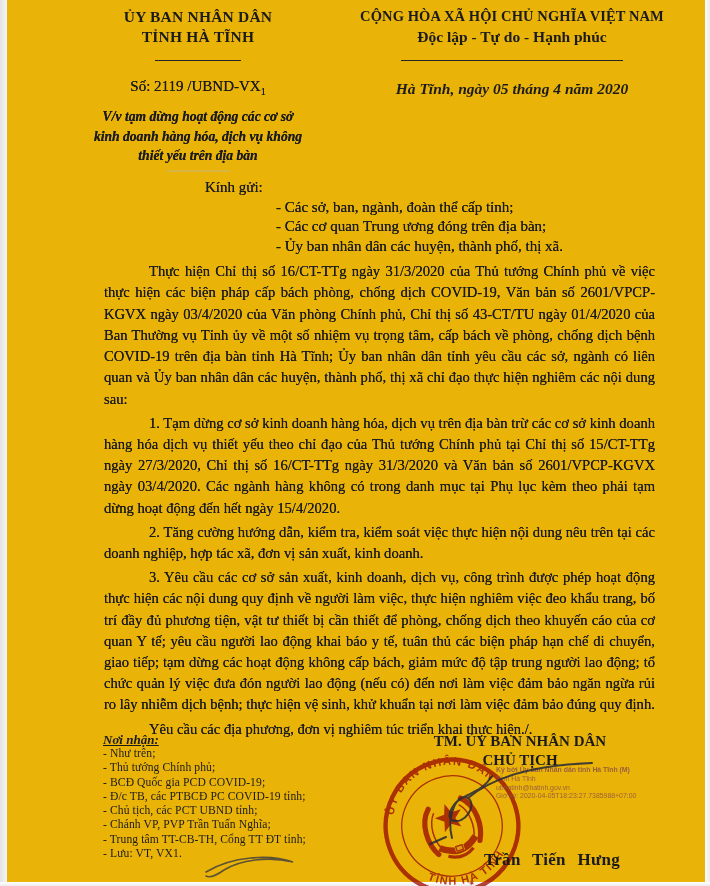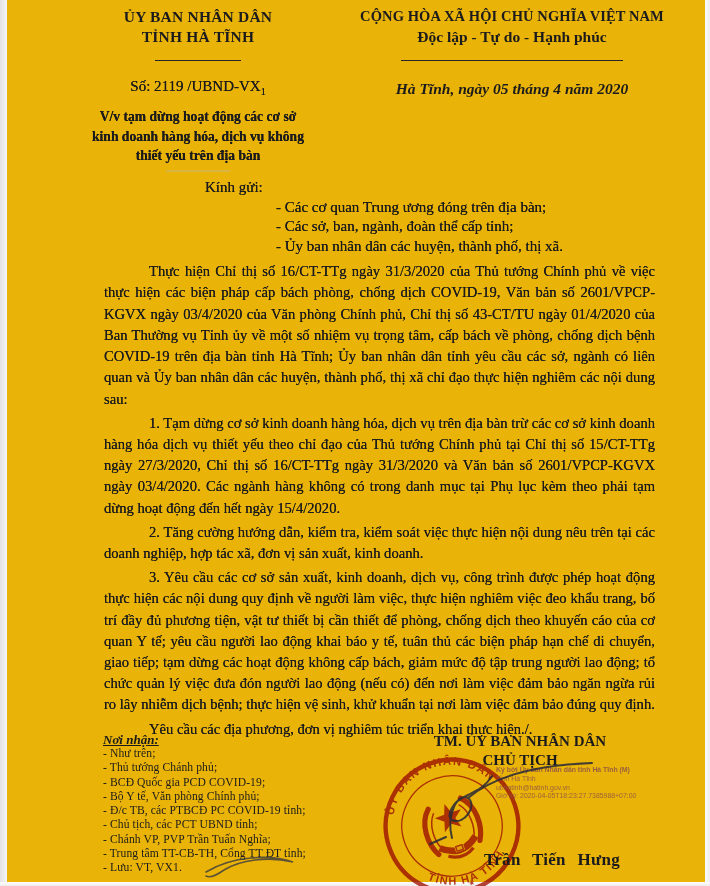--- a/index.html
+++ b/index.html
@@ -25,21 +25,21 @@
   .h-right { width:340px; margin-left:8px; text-align:center; }
   .org-line { font-weight:700; font-size:15.5px; line-height:20px; letter-spacing:.2px; }
   .rule-s { display:inline-block; width:86px; border-bottom:1.8px solid #26262a; margin-top:2px; }
   .rule-l { display:inline-block; width:222px; border-bottom:1.8px solid #26262a; margin-top:2px; }
   .nat-title { font-weight:700; font-size:14.5px; line-height:19px; letter-spacing:.1px; }
   .nat-motto { font-weight:700; font-size:15.5px; line-height:21px; }
   .doc-no { margin-top:11px; font-size:15px; line-height:20px; }
   .doc-no sub { font-size:10px; }
   .date-line { margin-top:15px; font-style:italic; font-weight:700; font-size:15.5px; }
   .subject { margin:5px auto 0; width:218px; font-size:13.6px; font-weight:600;
-    line-height:19.5px; text-align:center; }
+    line-height:19.5px; text-align:center;font-style:italic; }
   .subject-smudge { display:block; margin:4px auto 0; width:64px;
     border-bottom:2px solid #bbb; opacity:.35; }
 
   
   .greeting { margin:7px 0 0 205px; font-size:15px; }
   .recipients { margin:2px 0 0 276px; font-size:15px; line-height:19.6px; }
 
   
   .body-text { margin:5px 55px 0 104px; text-align:justify;
     font-size:14.6px; line-height:21.2px; }
@@ -83,40 +83,39 @@
     <div class="h-right">
       <div class="nat-title">CỘNG HÒA XÃ HỘI CHỦ NGHĨA VIỆT NAM</div>
       <div class="nat-motto">Độc lập - Tự do - Hạnh phúc</div>
       <span class="rule-l"></span>
       <div class="date-line">Hà Tĩnh, ngày 05 tháng 4  năm 2020</div>
     </div>
   </div>
 
   <div class="greeting soft">Kính gửi:</div>
   <div class="recipients soft">
+    <div>- Các sở, ban, ngành, đoàn thể cấp tỉnh;</div>
     <div>- Các cơ quan Trung ương đóng trên địa bàn;</div>
-    <div>- Các sở, ban, ngành, đoàn thể cấp tỉnh;</div>
     <div>- Ủy ban nhân dân các huyện, thành phố, thị xã.</div>
   </div>
 
   <div class="body-text soft">
     <p>Thực hiện Chỉ thị số 16/CT-TTg ngày 31/3/2020 của Thủ tướng Chính phủ về việc thực hiện các biện pháp cấp bách phòng, chống dịch COVID-19, Văn bản số 2601/VPCP-KGVX ngày 03/4/2020 của Văn phòng Chính phủ, Chỉ thị số 43-CT/TU ngày 01/4/2020 của Ban Thường vụ Tỉnh ủy về một số nhiệm vụ trọng tâm, cấp bách về phòng, chống dịch bệnh COVID-19 trên địa bàn tỉnh Hà Tĩnh; Ủy ban nhân dân tỉnh yêu cầu các sở, ngành có liên quan và Ủy ban nhân dân các huyện, thành phố, thị xã chỉ đạo thực hiện nghiêm các nội dung sau:</p>
     <p>1. Tạm dừng cơ sở kinh doanh hàng hóa, dịch vụ trên địa bàn trừ các cơ sở kinh doanh hàng hóa dịch vụ thiết yếu theo chỉ đạo của Thủ tướng Chính phủ tại Chỉ thị số 15/CT-TTg ngày 27/3/2020, Chỉ thị số 16/CT-TTg ngày 31/3/2020 và Văn bản số 2601/VPCP-KGVX ngày 03/4/2020. Các ngành hàng không có trong danh mục tại Phụ lục kèm theo phải tạm dừng hoạt động đến hết ngày 15/4/2020.</p>
     <p>2. Tăng cường hướng dẫn, kiểm tra, kiểm soát việc thực hiện nội dung nêu trên tại các doanh nghiệp, hợp tác xã, đơn vị sản xuất, kinh doanh.</p>
     <p>3. Yêu cầu các cơ sở sản xuất, kinh doanh, dịch vụ, công trình được phép hoạt động thực hiện các nội dung quy định về người làm việc, thực hiện nghiêm việc đeo khẩu trang, bố trí đầy đủ phương tiện, vật tư thiết bị cần thiết để phòng, chống dịch theo khuyến cáo của cơ quan Y tế; yêu cầu người lao động khai báo y tế, tuân thủ các biện pháp hạn chế di chuyển, giao tiếp; tạm dừng các hoạt động không cấp bách, giảm mức độ tập trung người lao động; tổ chức quản lý việc đưa đón người lao động (nếu có) đến nơi làm việc đảm bảo ngăn ngừa rủi ro lây nhiễm dịch bệnh; thực hiện vệ sinh, khử khuẩn tại nơi làm việc đảm bảo đúng quy định.</p>
     <p>Yêu cầu các địa phương, đơn vị nghiêm túc triển khai thực hiện./.</p>
   </div>
 
   <div class="footer">
     <div class="cc-block">
       <div class="cc-title">Nơi nhận:</div>
       <div class="cc-item">- Như trên;</div>
-      <div class="cc-item">- Thủ tướng Chánh phủ;</div>
+      <div class="cc-item">- Thủ tướng Chính phủ;</div>
       <div class="cc-item">- BCĐ Quốc gia PCD COVID-19;</div>
-      <div class="cc-item">- Bộ Y tế, Văn phòng Chính phủ;</div>
       <div class="cc-item">- Đ/c TB, các PTBCĐ PC COVID-19 tỉnh;</div>
       <div class="cc-item">- Chủ tịch, các PCT UBND tỉnh;</div>
       <div class="cc-item">- Chánh VP, PVP Trần Tuấn Nghĩa;</div>
       <div class="cc-item">- Trung tâm TT-CB-TH, Cổng TT ĐT tỉnh;</div>
       <div class="cc-item">- Lưu: VT, VX1.</div>
     </div>
 
     <div class="sign-block">
       <div class="sign-org">TM. ỦY BAN NHÂN DÂN</div>
       <div class="sign-title">CHỦ TỊCH</div>

